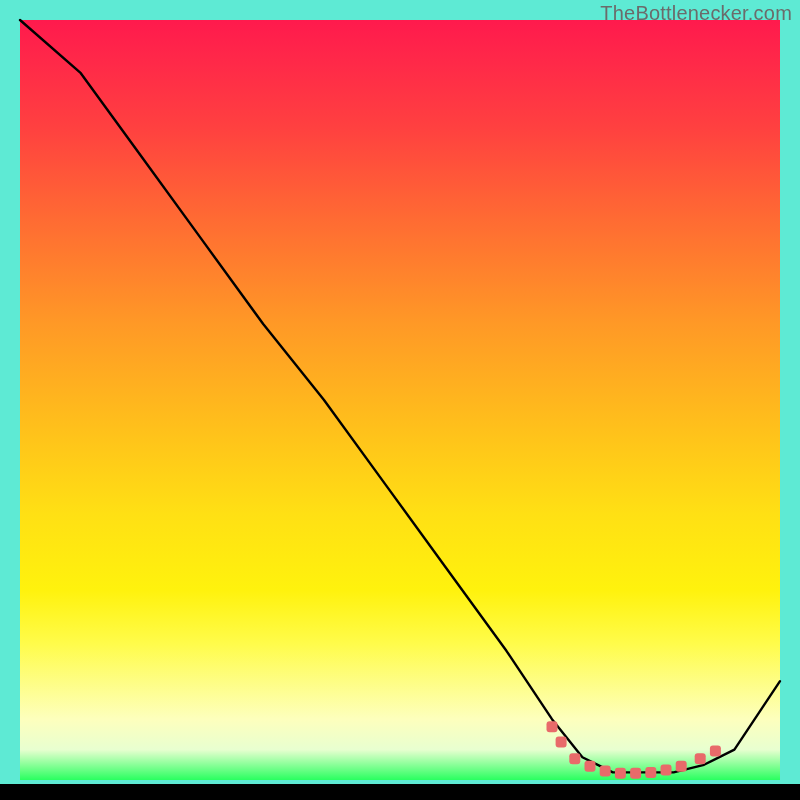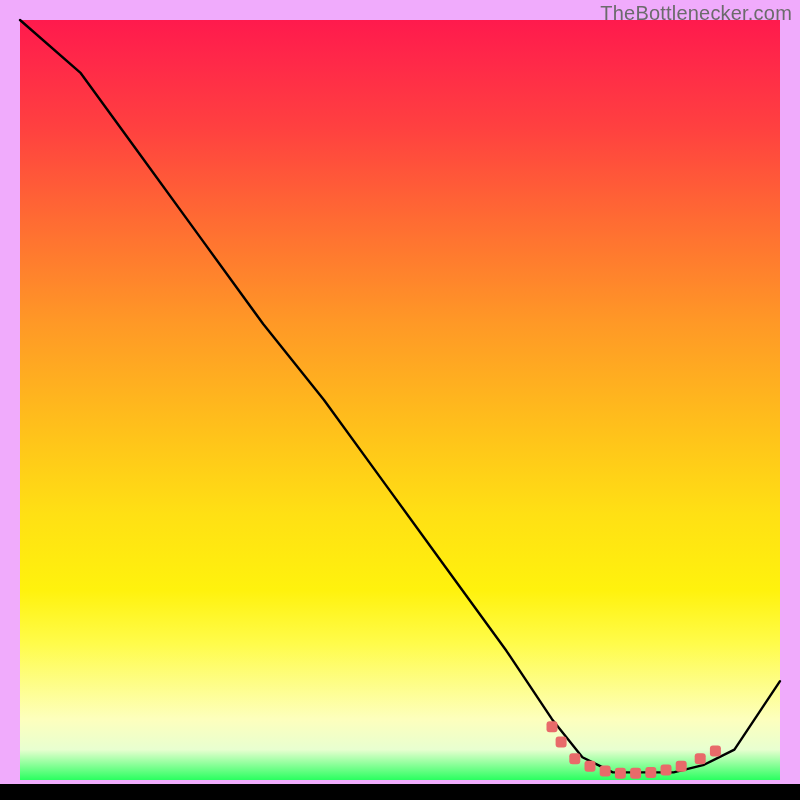--- a/index.html
+++ b/index.html
@@ -8,21 +8,21 @@
     width: 800px;
     height: 800px;
     background: #000;
     overflow: hidden;
     font-family: Arial, Helvetica, sans-serif;
   }
   .stage {
     position: relative;
     width: 800px;
     height: 784px;
-    background: #f0abfc;
+    background: #5eead4;
   }
   .plot {
     position: absolute;
     left: 20px;
     top: 20px;
     width: 760px;
     height: 760px;
     background: linear-gradient(to bottom,
       #ff1a4d 0%,
       #ff2a48 6%,

